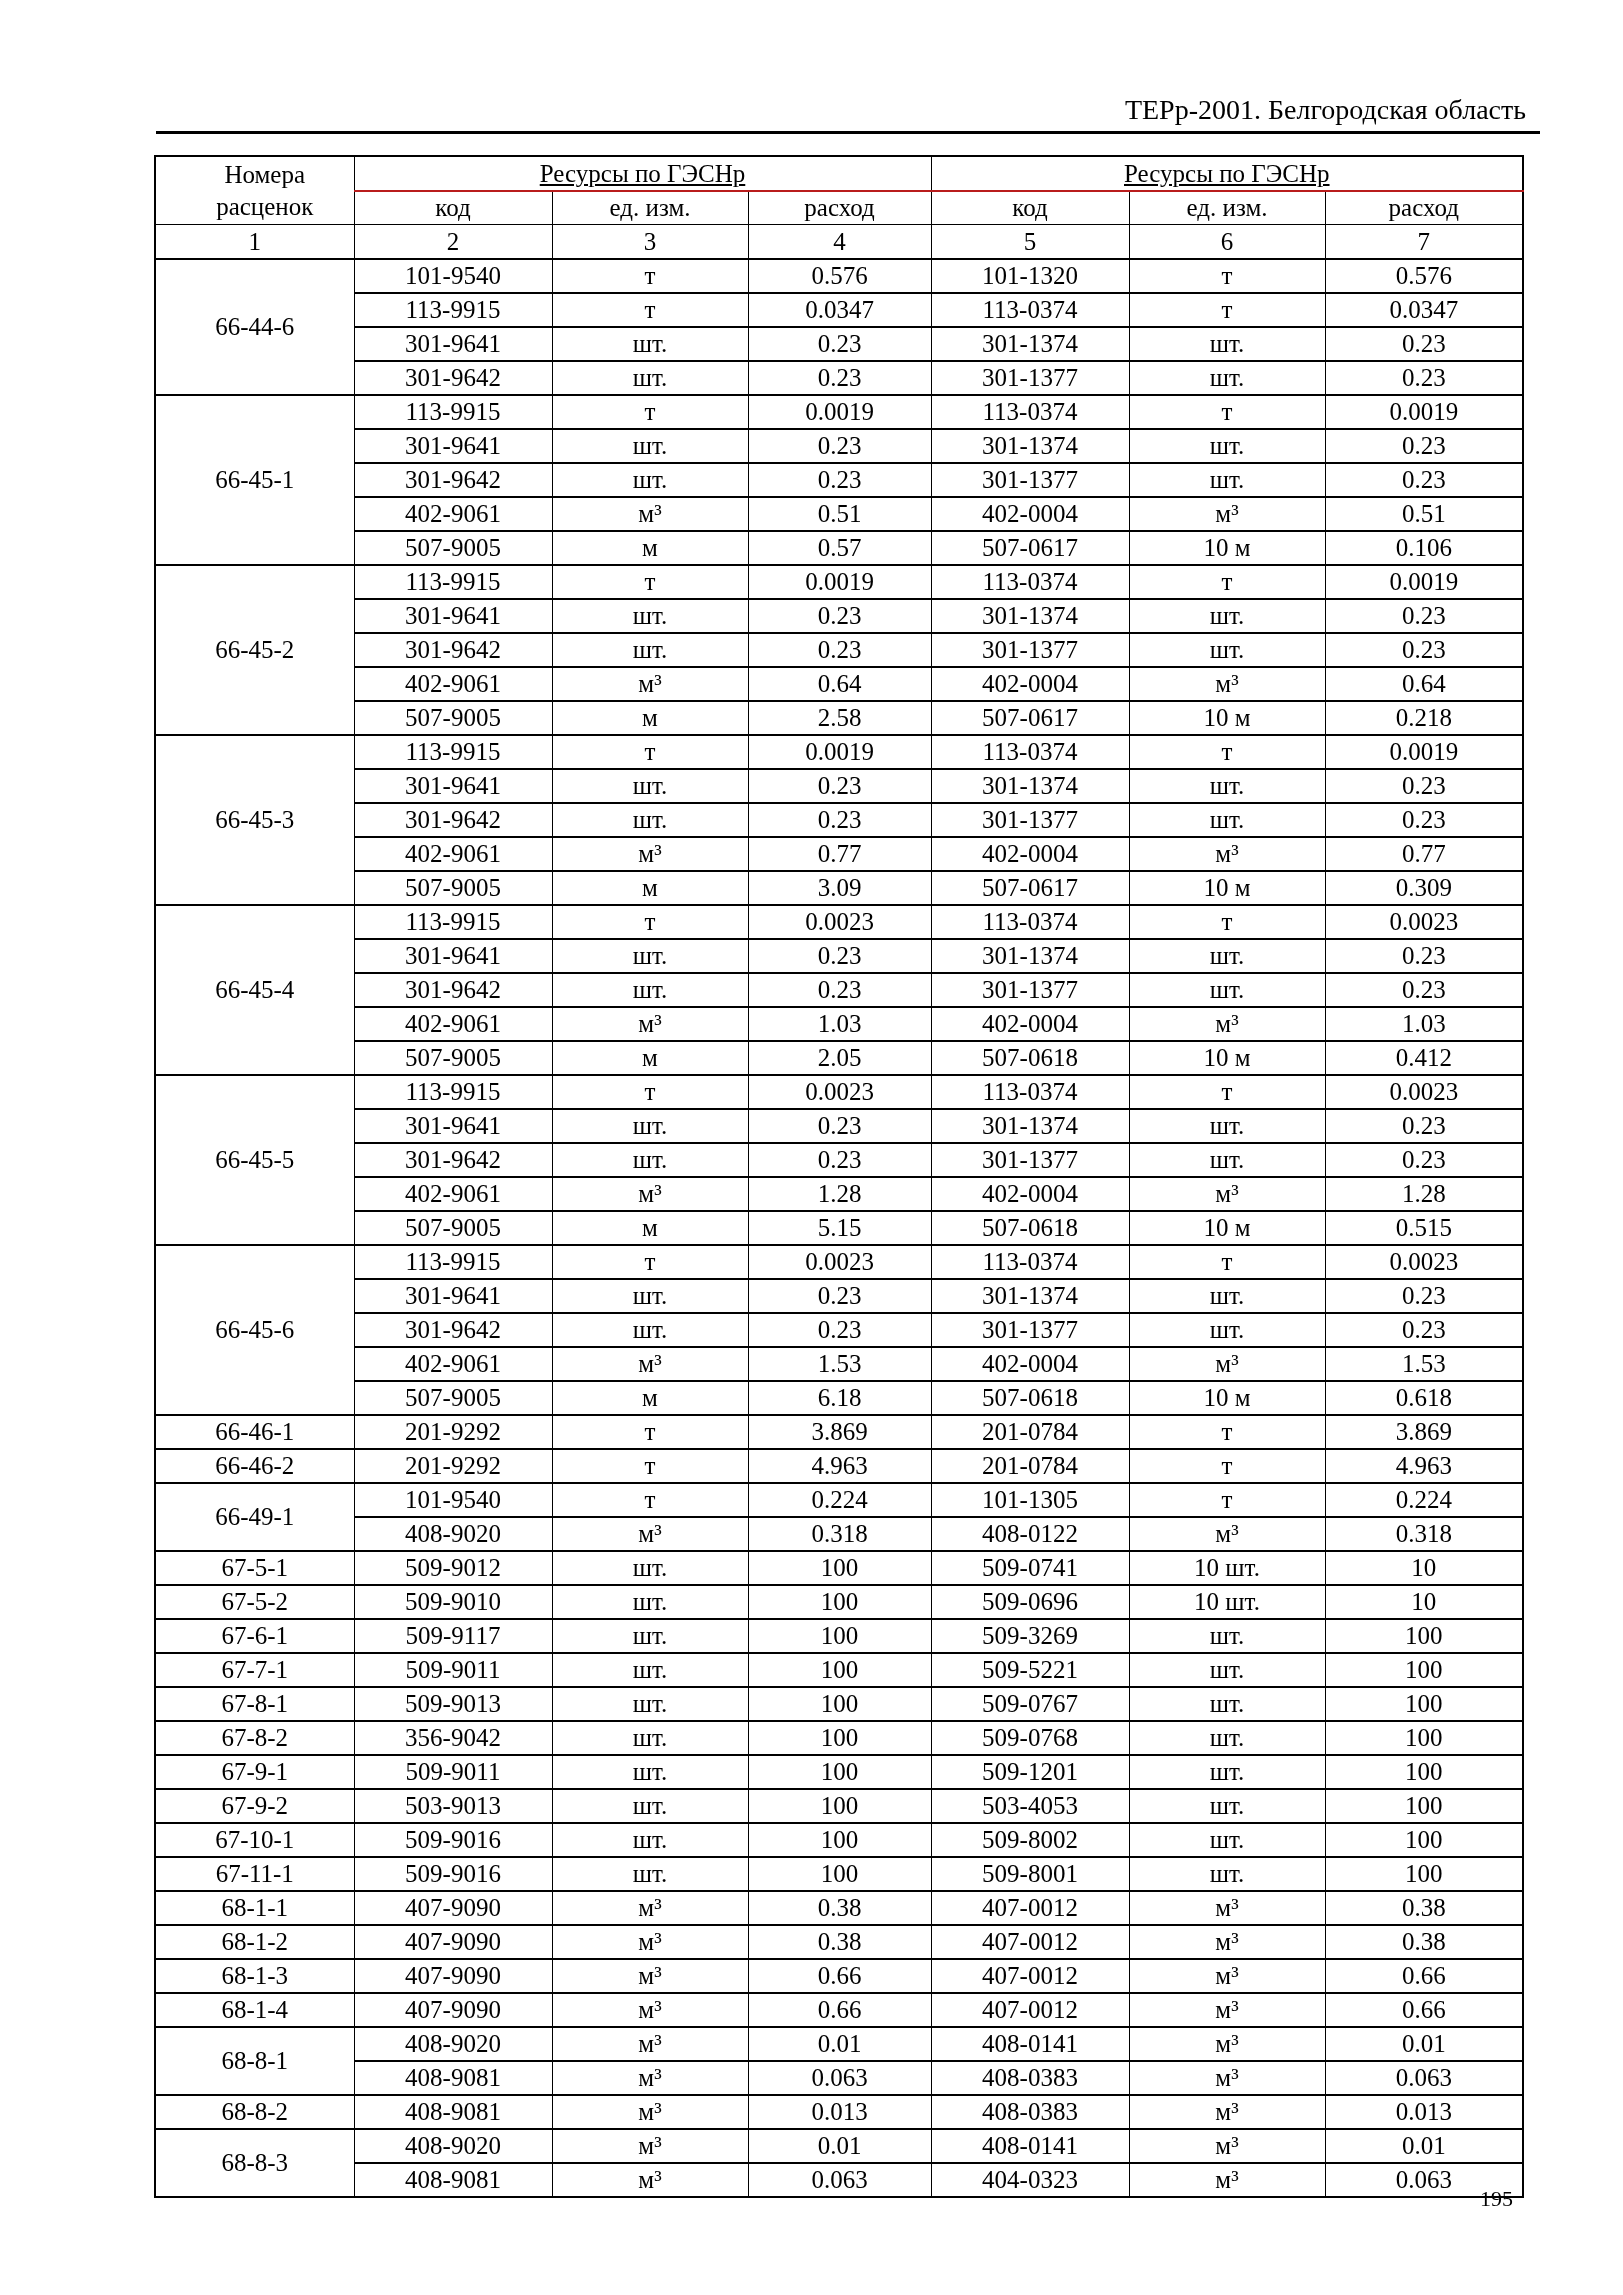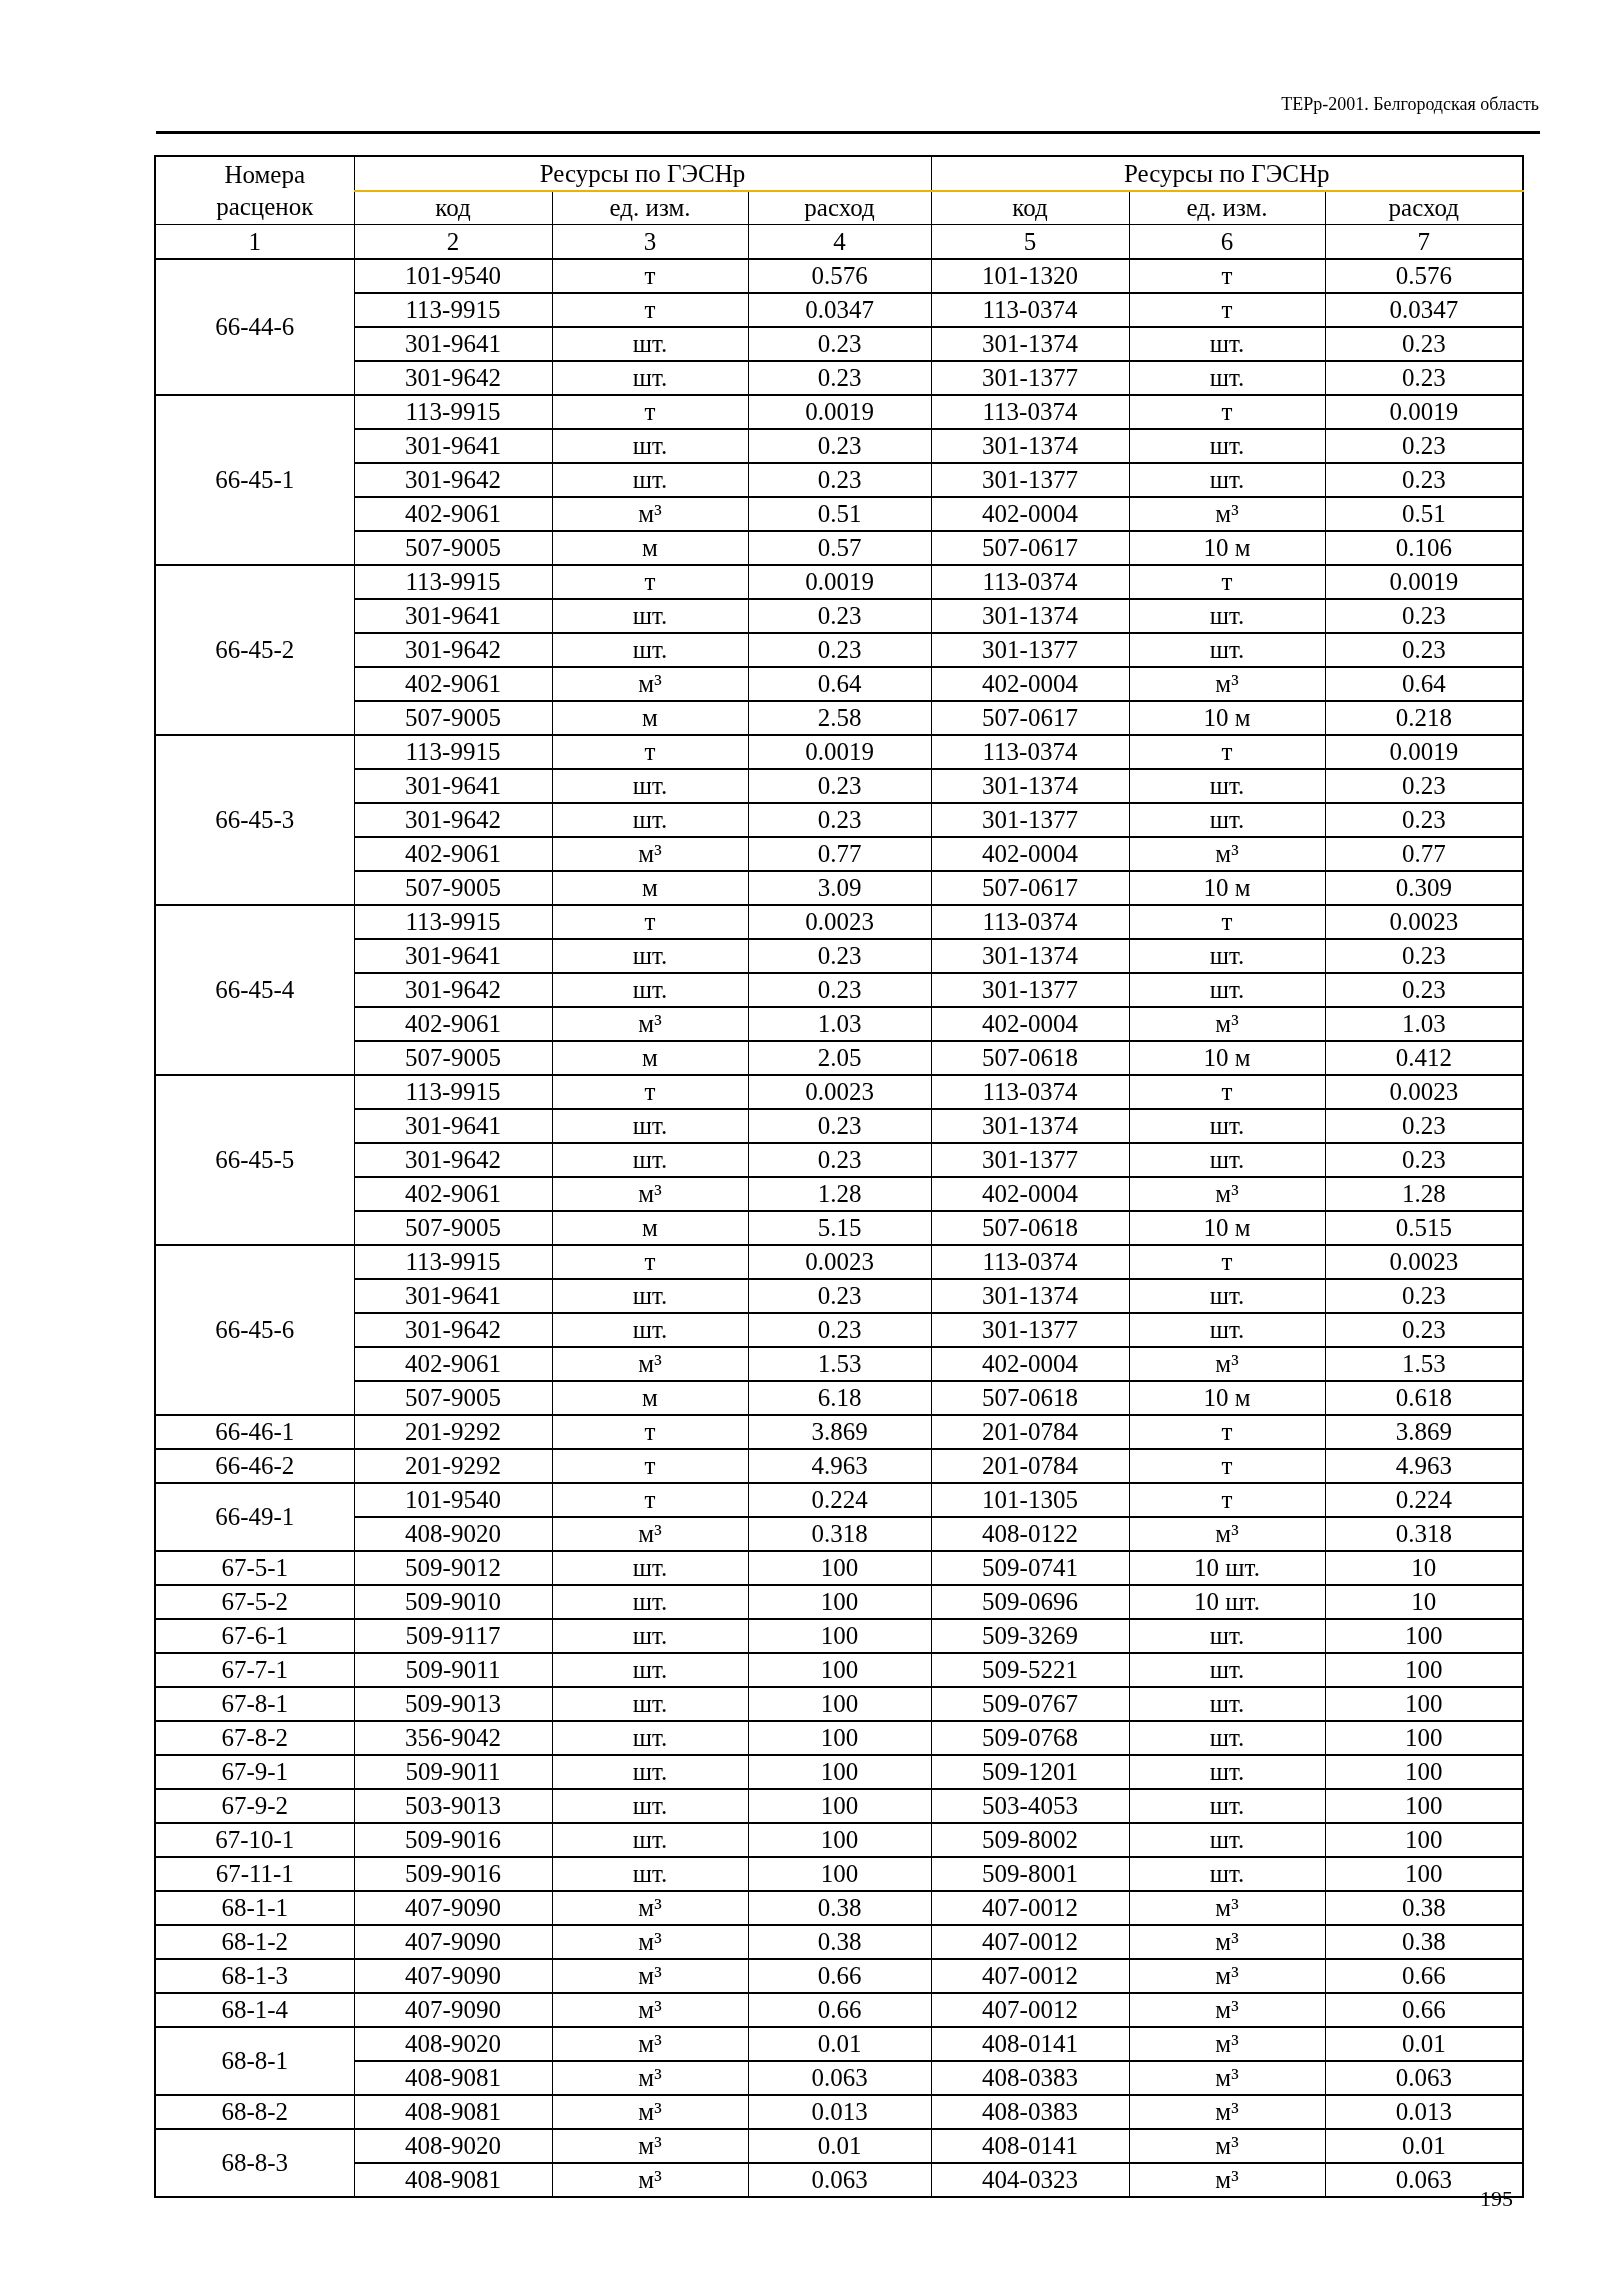--- a/index.html
+++ b/index.html
@@ -8,22 +8,22 @@
     height: 2295px;
     background: #ffffff;
     position: relative;
     font-family: "Liberation Serif", "DejaVu Serif", serif;
     color: #000000;
     overflow: hidden;
   }
   .doc-header {
     position: absolute;
     top: 94px;
-    right: 84px;
-    font-size: 18px;
+    right: 97px;
+    font-size: 28px;
     white-space: nowrap;
   }
   .header-rule {
     position: absolute;
     top: 131px;
     left: 156px;
     width: 1384px;
     height: 2.6px;
     background: #000000;
   }
@@ -43,21 +43,21 @@
     vertical-align: middle;
     font-size: 25px;
     line-height: 1.1;
     padding: 0;
     overflow: hidden;
     white-space: nowrap;
   }
   thead tr.row-groups td { height: 33px; }
   thead tr.row-sub td { height: 32px; border-bottom: 1.3px solid #000000; margin-top: 20px; }
   thead tr.row-nums td { height: 33px; }
-  td.grouphead { border-bottom: 2px solid #eab308; }
+  td.grouphead { border-bottom: 2px solid #b91c1c; text-decoration: underline; }
   td.numhead { border-bottom: 1.3px solid #000000; }
   td.numhead span { display: block; line-height: 1.28; padding-left: 20px; }
   tbody td { height: 32px; }
   tbody tr.group-start td { border-top: 2.6px solid #000000; }
   tbody tr.cont td { border-top: 2px solid #000000; }
   .pagenum {
     position: absolute;
     top: 2186px;
     left: 1480px;
     font-size: 22px;

